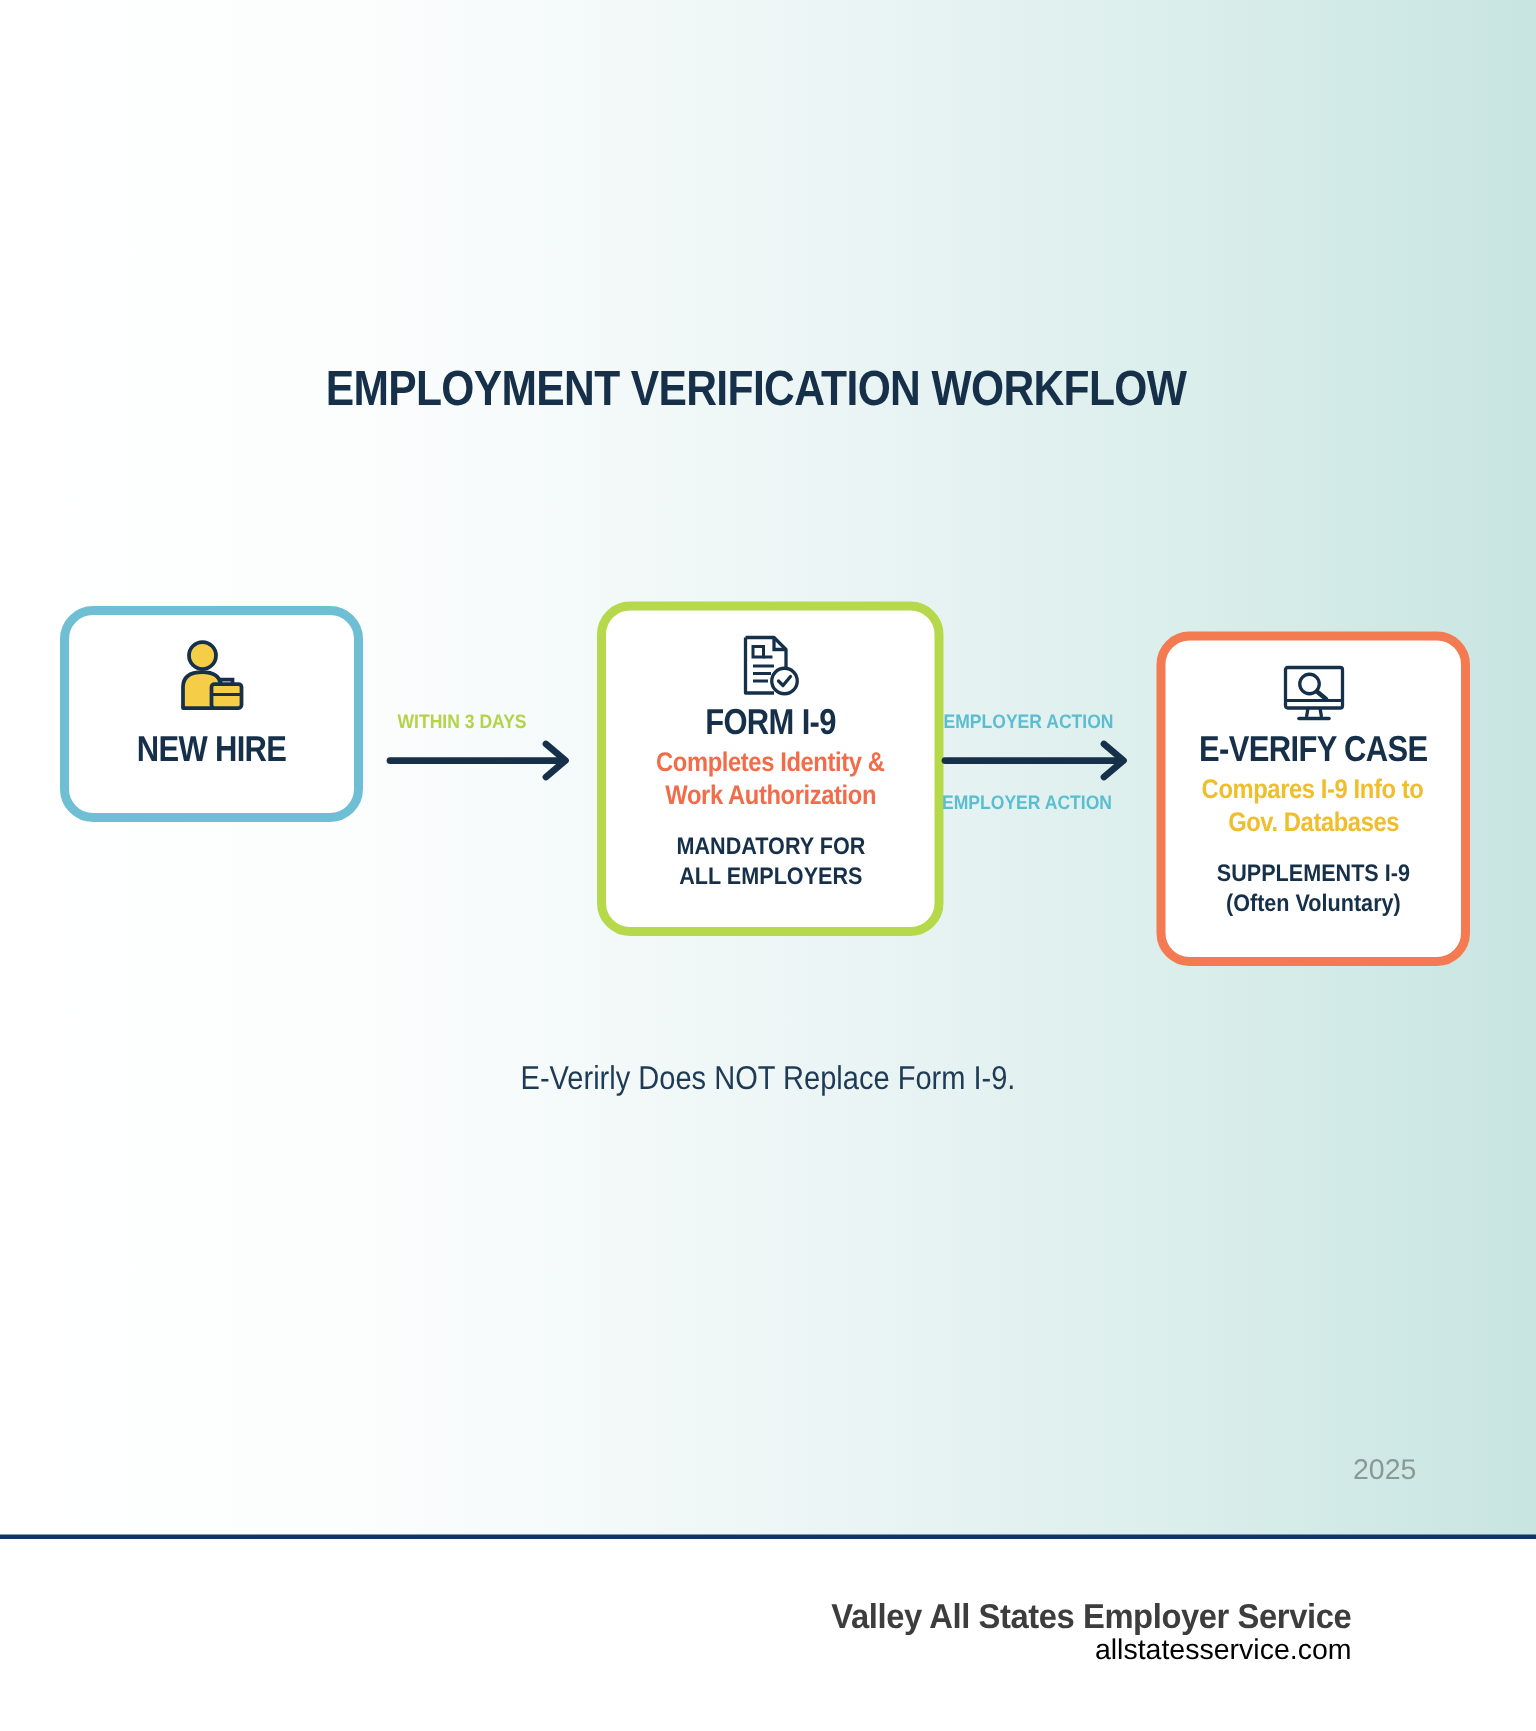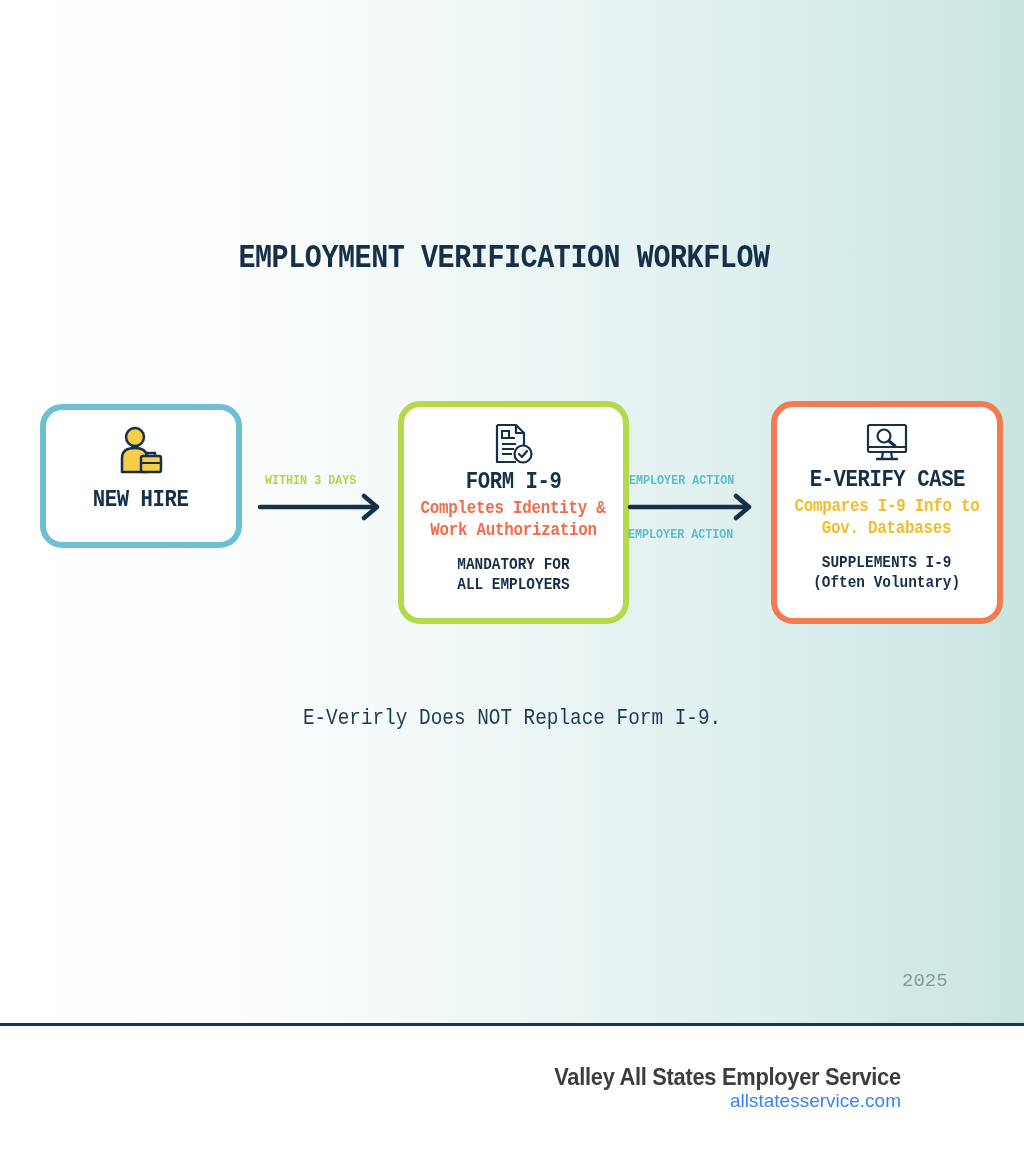--- a/index.html
+++ b/index.html
@@ -5,39 +5,38 @@
     * { margin: 0; padding: 0; box-sizing: border-box; }
     html, body { width: 1024px; height: 1154px; overflow: hidden; }
     body {
       font-family: "Liberation Sans", "DejaVu Sans", sans-serif;
       background: #ffffff;
       position: relative;
     }
     .canvas {
       position: absolute; left: 0; top: 0; width: 1024px; height: 1025px;
       background: linear-gradient(90deg, #ffffff 0%, #fbfdfd 25%, #eef6f6 50%, #dcefed 75%, #c8e5e1 100%);
-      font-family: Liberation Mono, monospace;
     }
     .title {
       position: absolute; left: 0; width: 1008px; top: 240px;
       text-align: center;
       font-weight: 700; font-size: 33px; letter-spacing: -0.5px;
       color: #16304a;
       transform: scaleX(0.86);
       transform-origin: 504px 0;
     }
     .box {
       position: absolute; background: #ffffff;
       border-radius: 22px; border-style: solid; border-width: 6px;
       display: flex; flex-direction: column; align-items: center;
       text-align: center;
     }
     .box-newhire { left: 40px; top: 404px; width: 202px; height: 144px; border-color: #6fbfd4; text-align: right; }
     .box-i9 { left: 398px; top: 401px; width: 231px; height: 223px; border-color: #b5d94a; }
-    .box-ev { left: 771px; top: 401px; width: 232px; height: 223px; border-color: #f47a52; }
+    .box-ev { left: 771px; top: 421px; width: 209px; height: 223px; border-color: #f47a52; }
     .icon { display: block; }
     .box-newhire .icon { margin-top: 16px; }
     .box-i9 .icon, .box-ev .icon { margin-top: 16px; }
     .box-head {
       font-weight: 700; color: #16304a; font-size: 24px; letter-spacing: -0.5px;
       transform: scaleX(0.86);
       white-space: nowrap;
     }
     .box-newhire .box-head { margin-top: 10px; }
     .box-i9 .box-head, .box-ev .box-head { margin-top: 2px; line-height: 30px; }
@@ -74,21 +73,21 @@
       position: absolute; left: 0; top: 1023px; width: 1024px; height: 3px;
       background: #0f3566;
     }
     .company {
       position: absolute; right: 123px; top: 1064px;
       font-weight: 700; font-size: 23px; color: #3d3d3d; letter-spacing: -0.3px;
       transform: scaleX(0.95); transform-origin: right top;
     }
     .website {
       position: absolute; right: 123px; top: 1090px;
-      font-size: 19px; color: #3b82f6;
+      font-size: 19px; color: #000000;
     }
   </style>
 </head>
 <body>
 
 <div class="canvas">
 
   <div class="title">EMPLOYMENT VERIFICATION WORKFLOW</div>
 
   <div class="box box-newhire">

